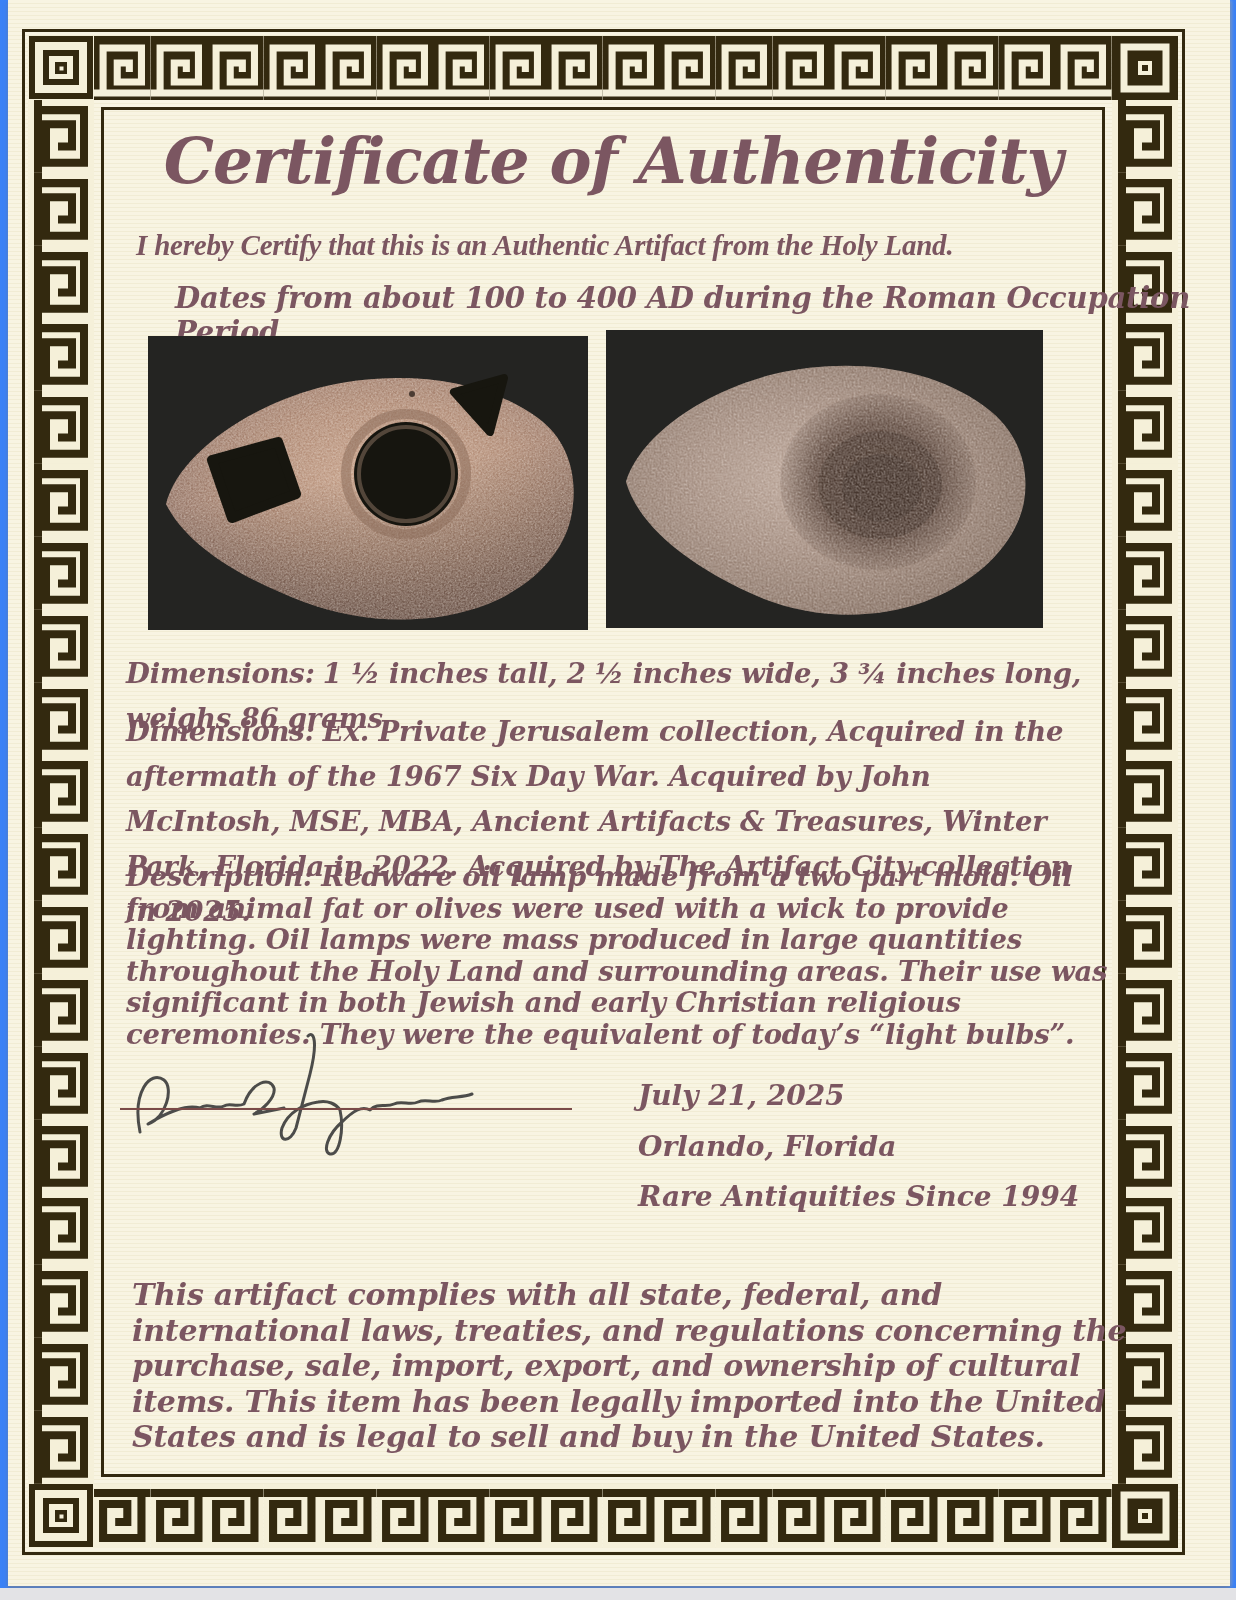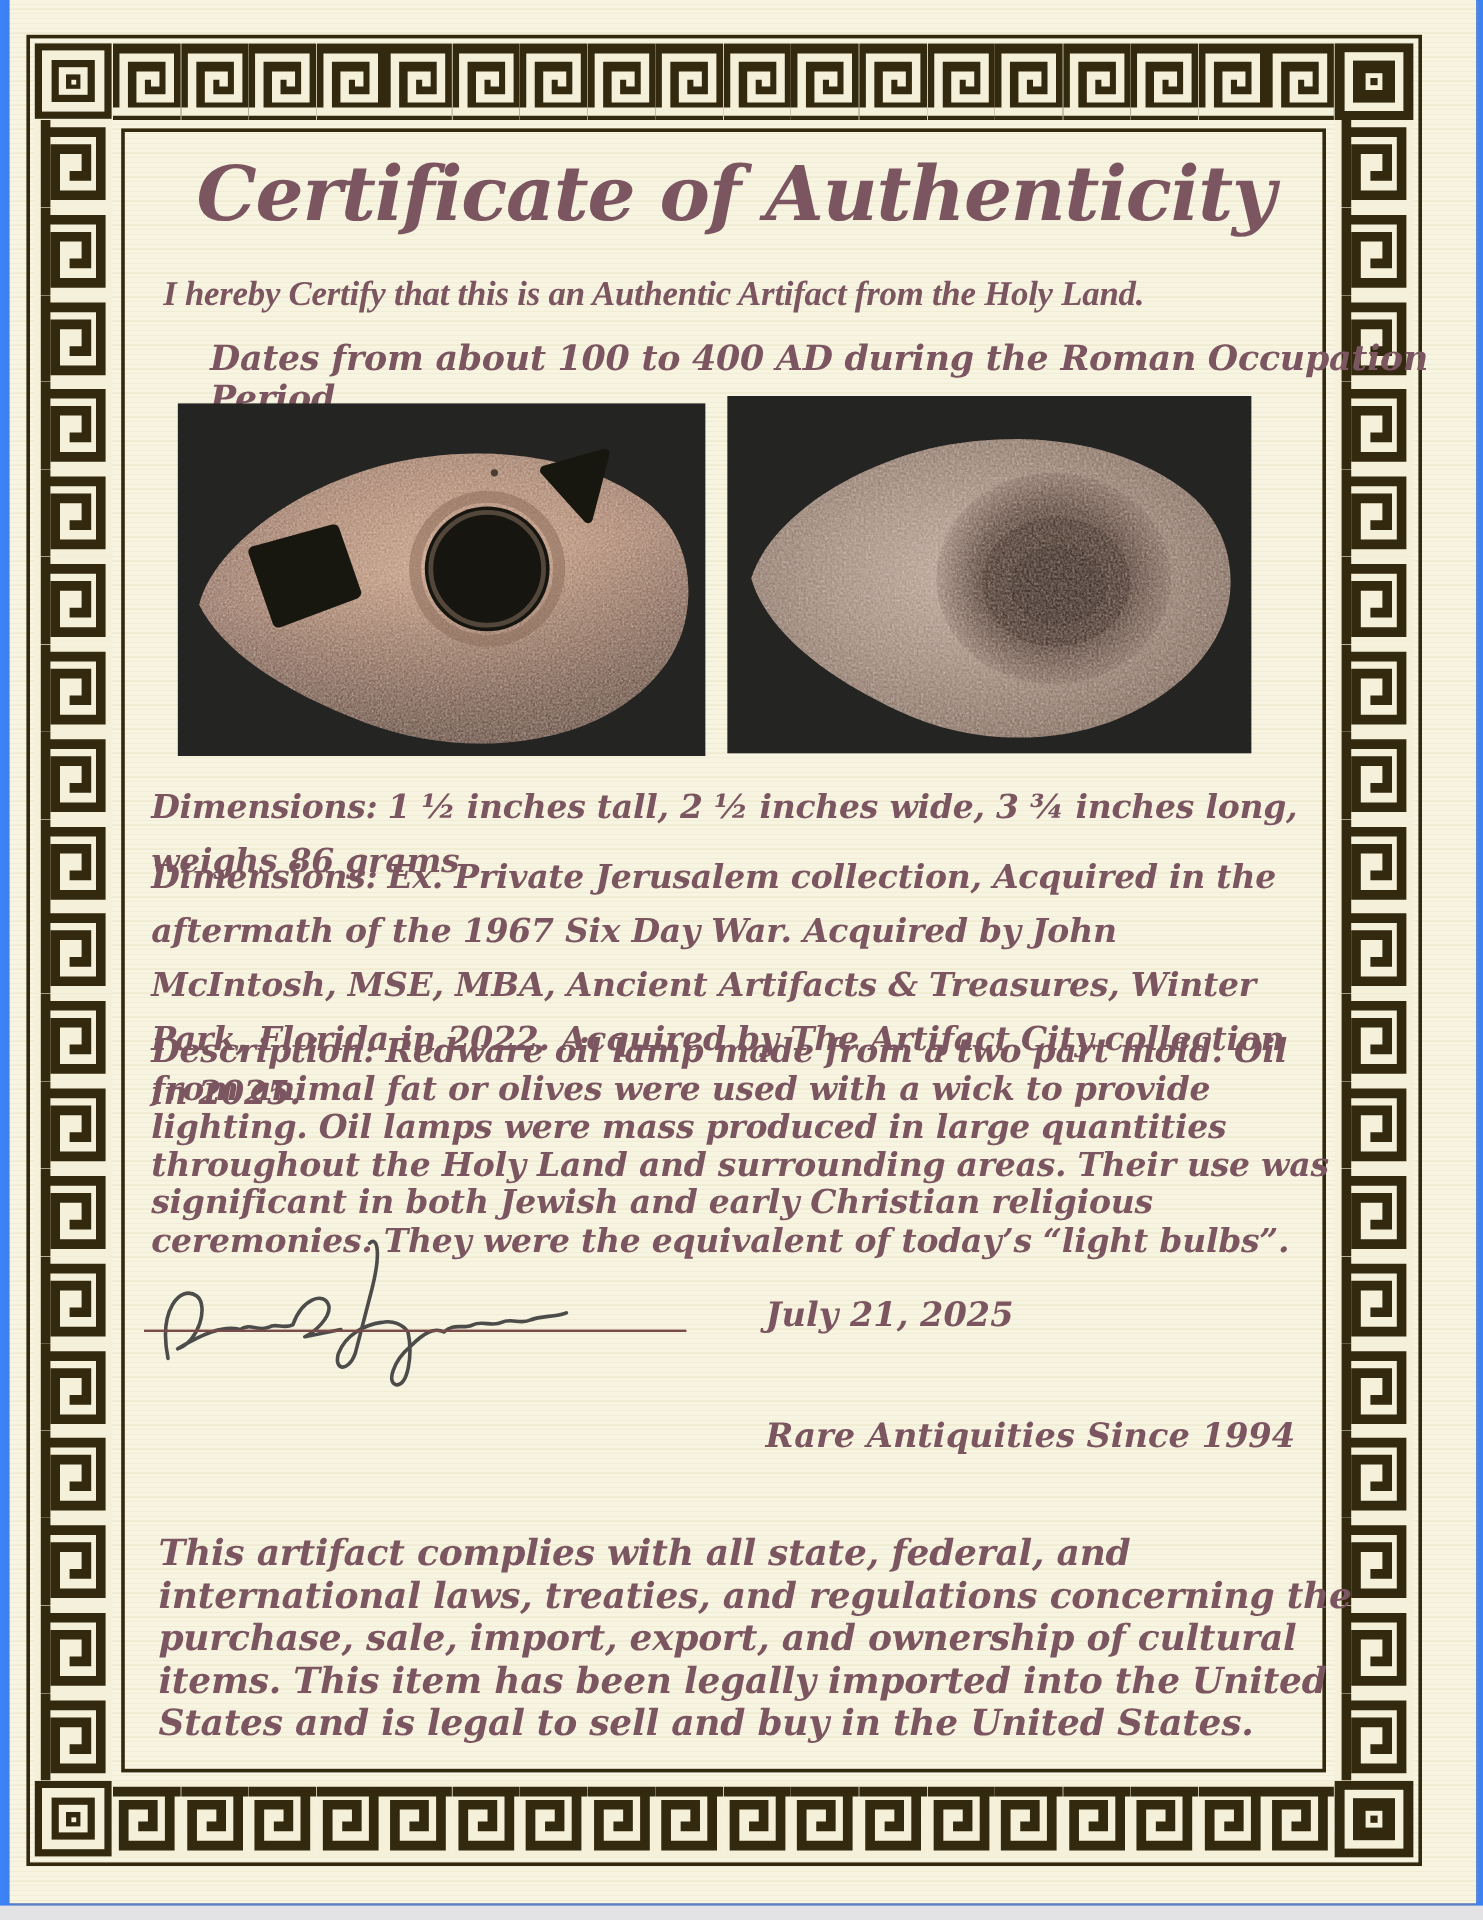--- a/index.html
+++ b/index.html
@@ -680,19 +680,20 @@
 
     <svg class="sig-svg" width="460" height="128" viewBox="0 0 460 128">
       <g fill="none" stroke="#4c4c4a" stroke-width="3" stroke-linecap="round" stroke-linejoin="round">
         <path d="M28 100 C20 60 38 38 52 48 C62 56 54 86 36 92 C56 80 74 72 88 76 C96 70 104 78 112 74 C118 70 124 76 132 72 C140 50 158 44 162 56 C164 66 150 78 142 82 L172 76"></path>
         <path d="M196 4 C202 -2 206 10 198 42 L184 96 C178 112 166 110 170 96 C176 80 192 72 206 70 C216 68 224 72 228 78 C232 96 228 124 218 122 C210 120 216 102 230 90 C242 78 250 74 258 78 C266 70 274 76 282 72 C290 68 298 74 306 70 C314 66 322 72 330 68 C340 64 350 66 360 62"></path>
       </g>
     </svg>
     <div class="sig-rule"></div>
 
     <div class="txt sigline s-date">July 21, 2025</div>
+    <div class="txt sigline s-loc">Orlando, Florida</div>
     <div class="txt sigline s-tag">Rare Antiquities Since 1994</div>
 
     <div class="txt legal">This artifact complies with all state, federal, and international laws, treaties, and regulations concerning the purchase, sale, import, export, and ownership of cultural items. This item has been legally imported into the United States and is legal to sell and buy in the United States.</div>
 
   </div>
   <div class="scan-bottom"></div>
 </div>
 
 </body></html>

